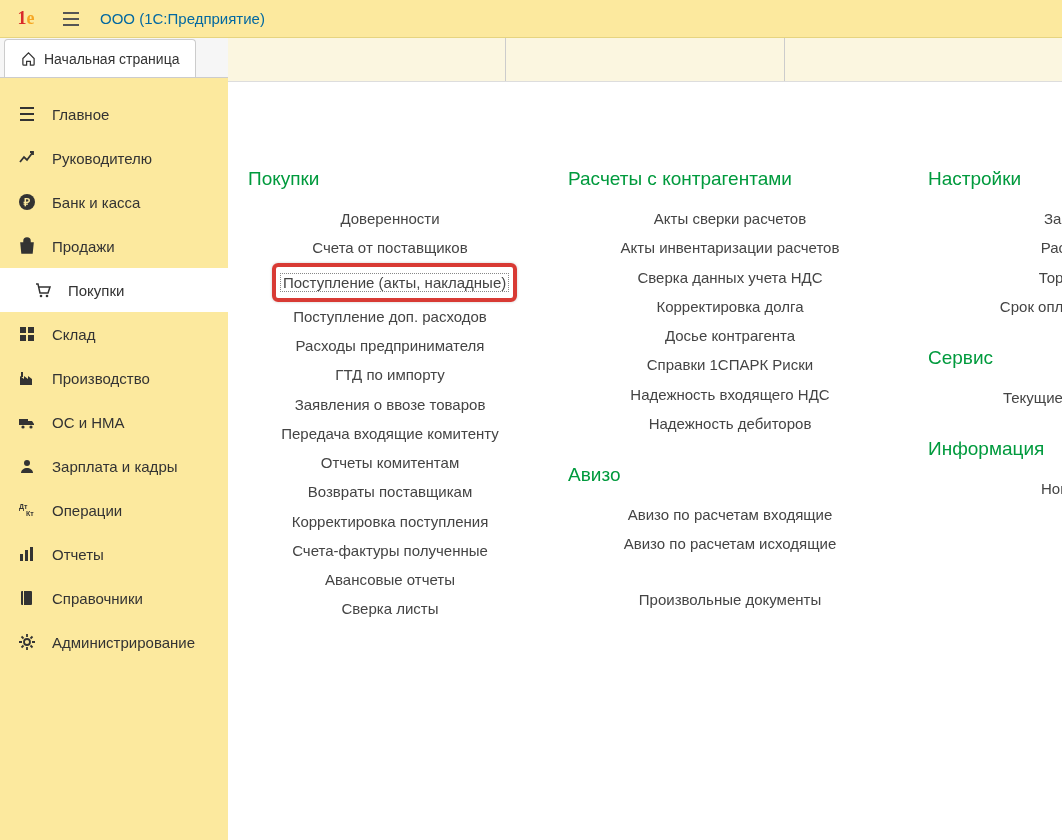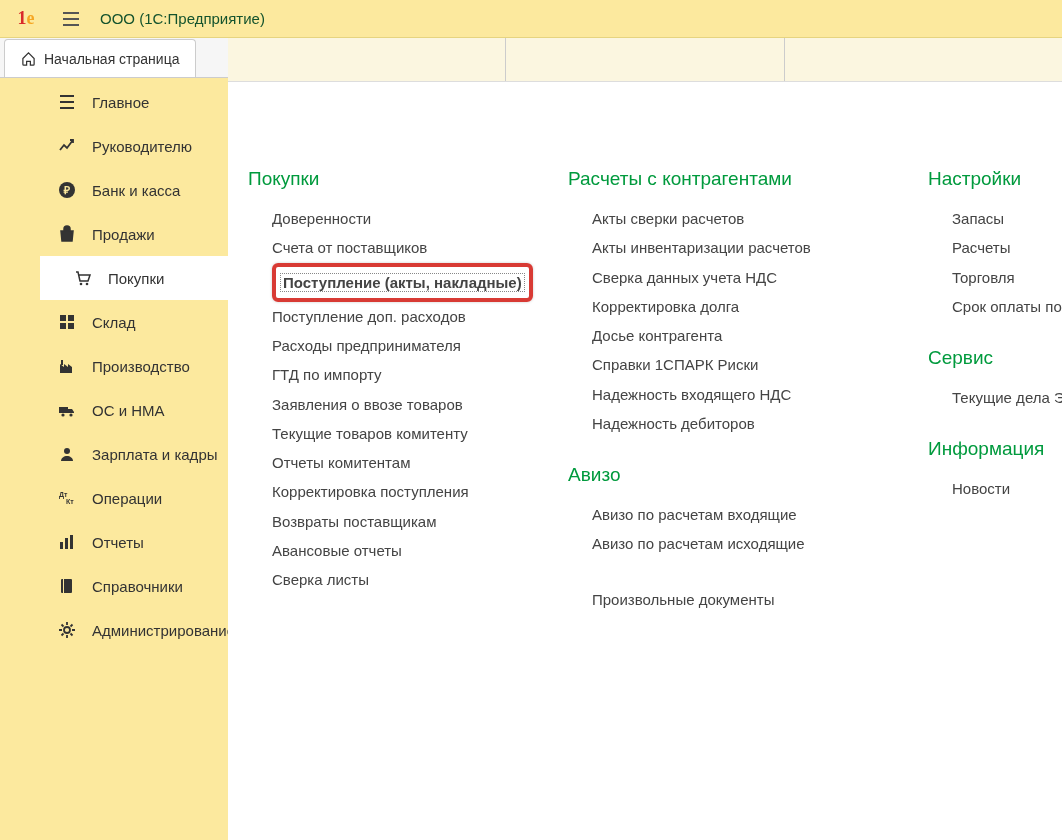--- a/index.html
+++ b/index.html
@@ -2,41 +2,41 @@
 <html><head>
 <meta charset="utf-8">
 <style>
   * { box-sizing: border-box; margin: 0; padding: 0; }
   body { font-family: Arial, sans-serif; font-size: 14px; color: #333; background: #fff; width: 1062px; height: 840px; overflow: hidden; }
   .titlebar { height: 38px; background: #fce99e; display: flex; align-items: center; padding: 0 10px; border-bottom: 1px solid #e6d480; }
   .logo { width: 32px; height: 32px; display:flex; align-items:center; justify-content:center; color:#d9292a; font-weight:bold; font-family: Georgia, serif; font-size:18px; }
   .logo .e { color:#f5a623; }
   .hamburger { width: 30px; height: 30px; display:flex; align-items:center; justify-content:center; margin: 0 14px; cursor:pointer; }
   .hamburger svg { width:18px; height:18px; }
-  .title-text { font-size: 15px; color: #14532d; }
+  .title-text { font-size: 15px; color: #0369a1; }
   .layout { display:flex; height: calc(840px - 38px); }
   .sidebar { width: 228px; background: #fce99e; display:flex; flex-direction:column; }
   .tab-row { height: 40px; background:#f6f6f6; border-bottom:1px solid #ccc; display:flex; align-items:flex-end; }
   .home-tab { height:38px; background:#fff; border:1px solid #ccc; border-bottom:none; border-top-left-radius:4px; border-top-right-radius:4px; padding:0 16px; display:flex; align-items:center; gap:8px; margin-left:4px; font-size:14px; color:#333; cursor:pointer;}
   .home-tab svg { width:15px; height:15px; }
-  .nav { list-style:none; padding-top:2px;margin-left:40px; }
+  .nav { list-style:none; padding-top:14px; }
   .nav li { height:44px; display:flex; align-items:center; padding-left:18px; gap:16px; font-size:15px; color:#333; cursor:pointer; }
   .nav li.active { background:#fff; }
   .nav li.active::before { content:''; }
   .nav .icon { width:18px; height:18px; display:flex; align-items:center; justify-content:center; color:#333; }
   .nav .icon svg { width:18px; height:18px; }
   .content { flex:1; background:#fff; padding: 0; position:relative; overflow:hidden; }
   .content-inner { display:flex; padding: 130px 0 0 20px; gap: 60px; }
   .col { min-width: 260px; }
   .col-wide { min-width: 300px; }
   .section { margin-bottom: 26px; }
   .section h2 { color:#009a3d; font-weight:normal; font-size:19px; margin-bottom:14px; cursor:pointer; }
-  .section ul { list-style:none; padding-left:24px; }
+  .section ul { list-style:none; padding-left:24px;text-align:center; }
   .section ul li { font-size:15px; color:#444; line-height:1.95; cursor:pointer; white-space:nowrap; }
-  .highlight-box { display:inline-block; border:4px solid #d83a34; border-radius:6px; padding: 1px 4px; box-shadow: 0 0 3px rgba(0,0,0,0.2); font-weight: bold; }
+  .highlight-box { display:inline-block; border:4px solid #d83a34; border-radius:6px; padding: 1px 4px; box-shadow: 0 0 3px rgba(0,0,0,0.2); }
   .highlight-box span { border:1px dotted #888; padding:0 2px; }
   .top-divider { position:absolute; top:0; left:0; right:0; height:44px; background:#fbf6e0; border-bottom:1px solid #ddd; display:flex;}
   .top-divider .seg { border-left:1px solid #ccc; height:100%; flex:1;}
   .top-divider .seg:first-child { border-left:none; }
 </style>
 </head>
 <body>
 
 <div class="titlebar">
   <div class="logo">1<span class="e">e</span></div>
@@ -193,24 +193,25 @@
           <div class="section">
             <h2>Покупки</h2>
             <ul>
               <li>Доверенности</li>
               <li>Счета от поставщиков</li>
               <li><span class="highlight-box"><span>Поступление (акты, накладные)</span></span></li>
               <li>Поступление доп. расходов</li>
               <li>Расходы предпринимателя</li>
               <li>ГТД по импорту</li>
               <li>Заявления о ввозе товаров</li>
-              <li>Текущие товаров комитенту</li>
+              <li>Передача входящие комитенту</li>
               <li>Отчеты комитентам</li>
+              <li>Возвраты поставщикам</li>
               <li>Корректировка поступления</li>
-              <li>Возвраты поставщикам</li>
+              <li>Счета-фактуры полученные</li>
               <li>Авансовые отчеты</li>
               <li>Сверка листы</li>
             </ul>
           </div>
         </div>
         <div class="col col-wide">
           <div class="section">
             <h2>Расчеты с контрагентами</h2>
             <ul>
               <li>Акты сверки расчетов</li>

